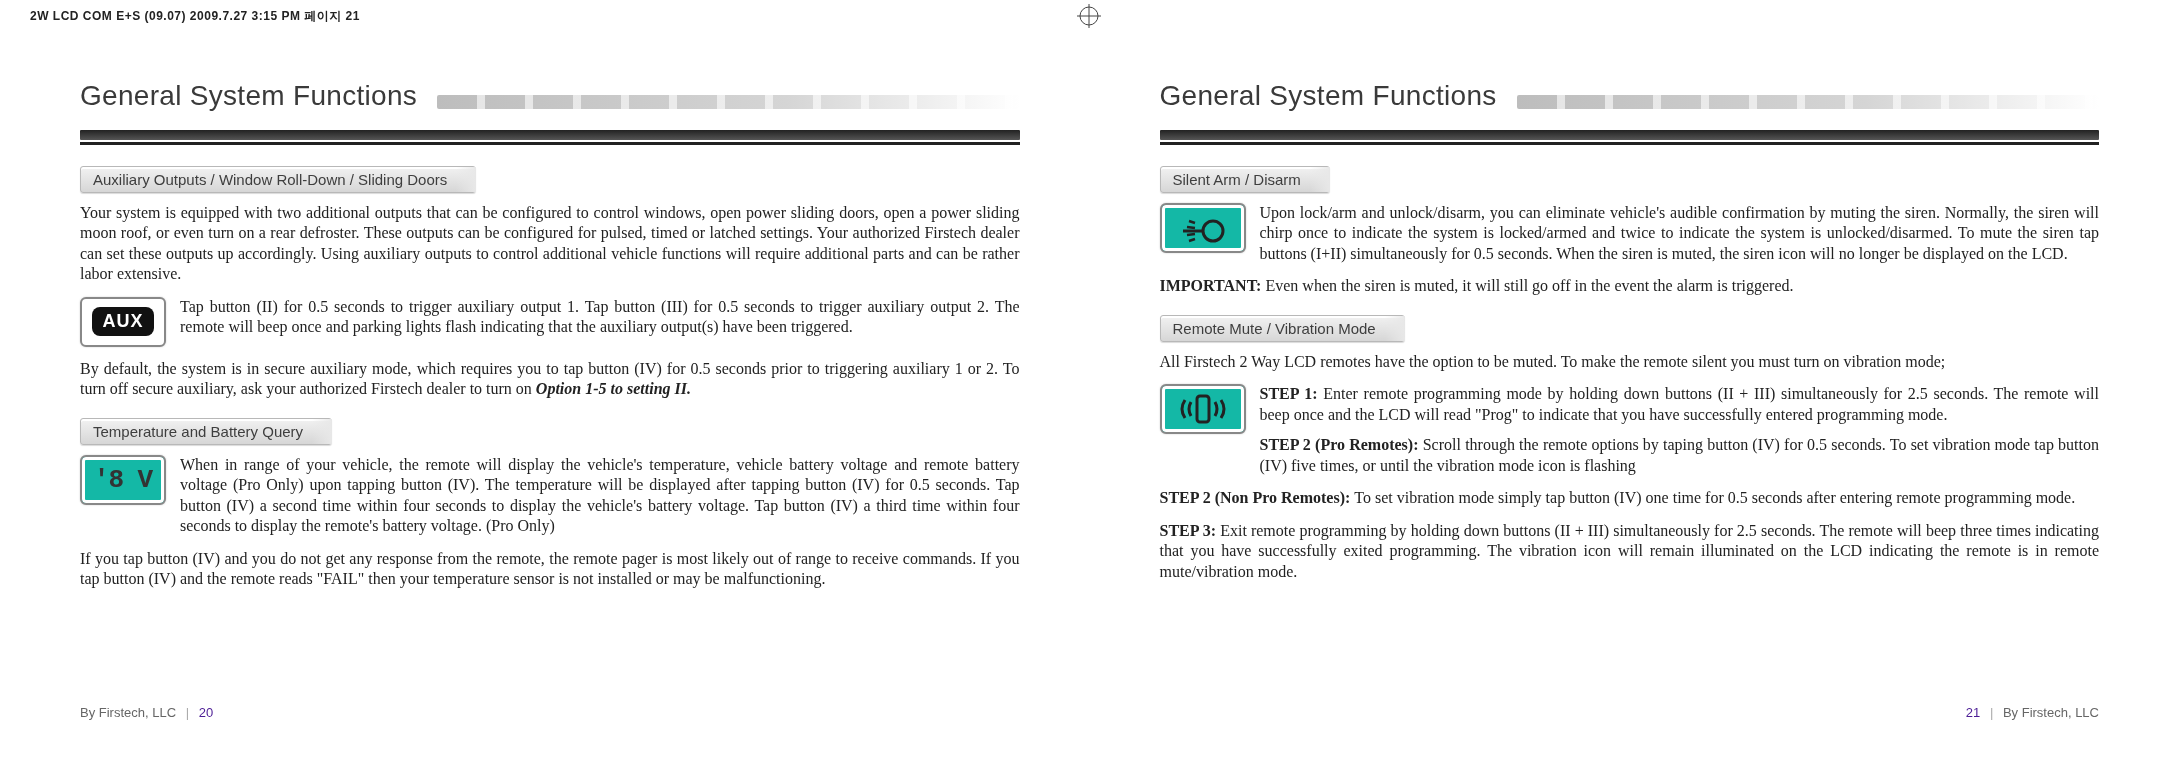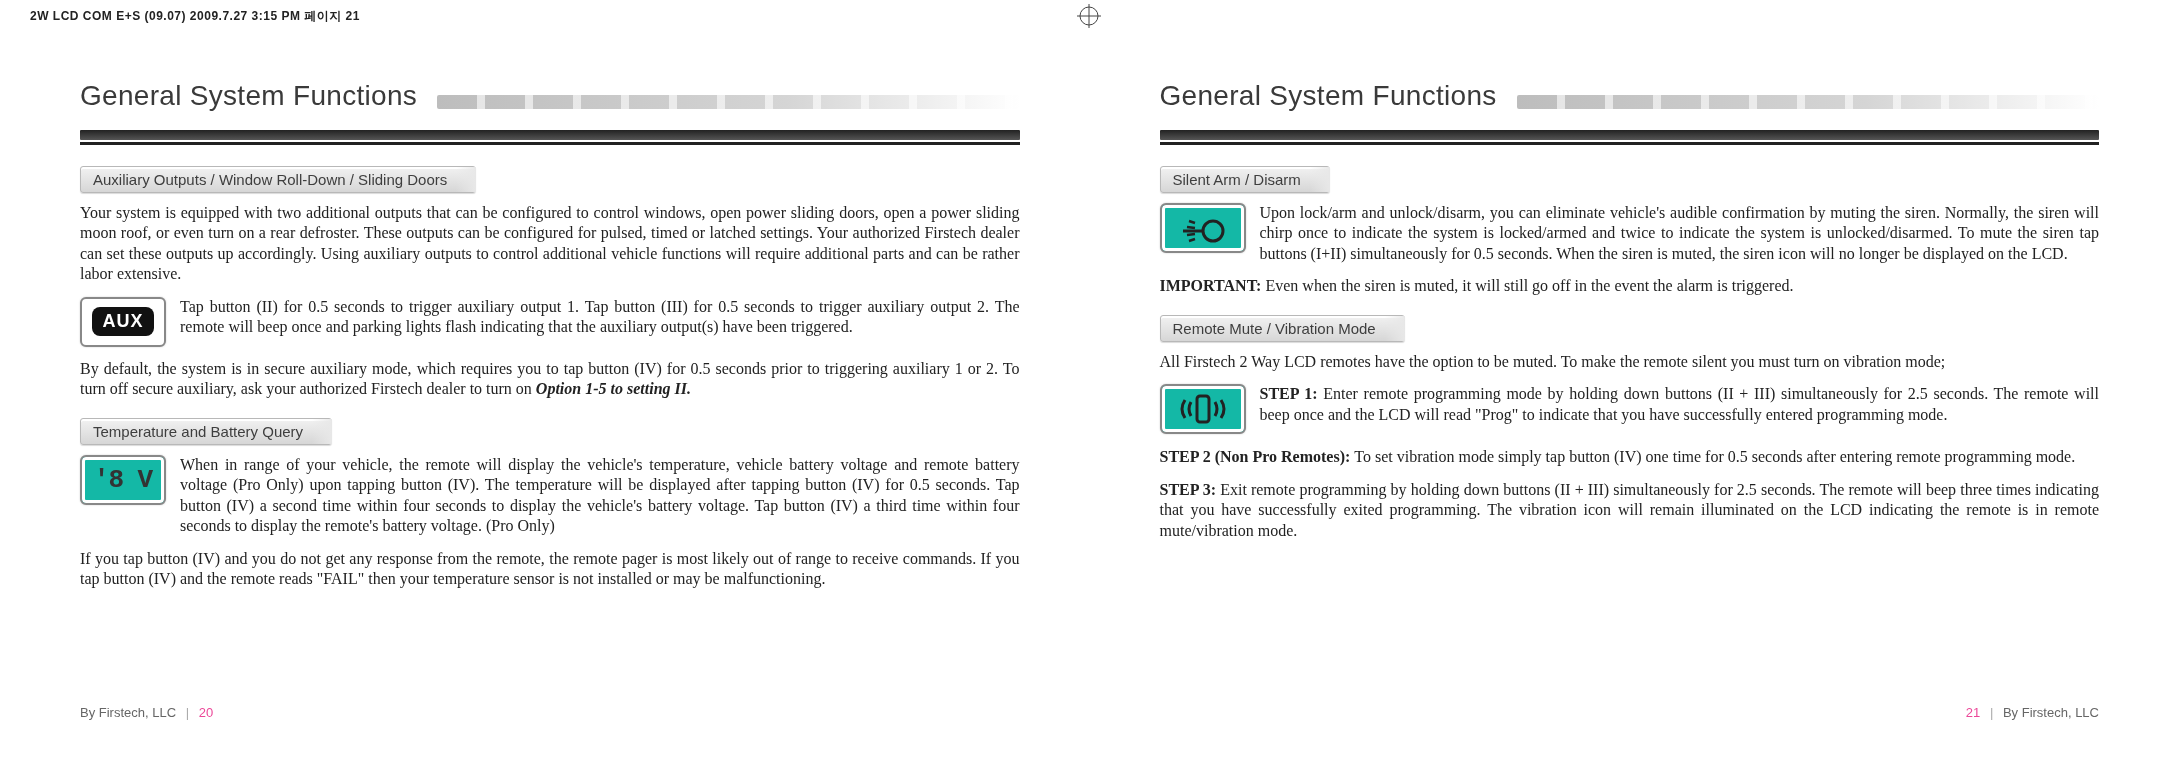--- a/index.html
+++ b/index.html
@@ -147,21 +147,21 @@
   .icon-svg { width: 56px; height: 38px; }
   .footer-left, .footer-right {
     position: absolute;
     bottom: 0px;
     font-family: Arial, sans-serif;
     font-size: 13px;
     color: #666;
   }
   .footer-left { left: 80px; }
   .footer-right { right: 80px; text-align:right; }
-  .pn { color:#ec4899; }
+  .pn { color:#4c1d95; }
   .sep { color:#aaa; margin:0 6px; }
   .step-lead { font-weight: bold; }
 </style>
 </head>
 <body>
 
 <div class="header-doc">2W LCD COM E+S (09.07)  2009.7.27 3:15 PM  페이지 21</div>
 
 <div class="center-mark">
   <svg viewBox="0 0 24 24">
@@ -247,20 +247,23 @@
           <path d="M16 12 Q12 19 16 26" fill="none" stroke="#222" stroke-width="3"></path>
           <path d="M40 12 Q44 19 40 26" fill="none" stroke="#222" stroke-width="3"></path>
           <path d="M10 10 Q4 19 10 28" fill="none" stroke="#222" stroke-width="3"></path>
           <path d="M46 10 Q52 19 46 28" fill="none" stroke="#222" stroke-width="3"></path>
         </svg>
       </div>
       <div style="flex:1">
         <p class="body-text" style="margin-bottom:10px">
           <span class="step-lead">STEP 1: </span><span>Enter remote programming mode by holding down buttons (II + III) simultaneously for 2.5 seconds. The remote will beep once and the LCD will read "Prog" to indicate that you have successfully entered programming mode.</span>
         </p>
+        <p class="body-text" style="margin-bottom:0">
+          <span class="step-lead">STEP 2 (Pro Remotes): </span><span>Scroll through the remote options by taping button (IV) for 0.5 seconds. To set vibration mode tap button (IV) five times, or until the vibration mode icon is flashing</span>
+        </p>
       </div>
     </div>
 
     <p class="body-text">
       <span class="step-lead">STEP 2 (Non Pro Remotes): </span><span>To set vibration mode simply tap button (IV) one time for 0.5 seconds after entering remote programming mode.</span>
     </p>
 
     <p class="body-text">
       <span class="step-lead">STEP 3: </span><span>Exit remote programming by holding down buttons (II + III) simultaneously for 2.5 seconds. The remote will beep three times indicating that you have successfully exited programming. The vibration icon will remain illuminated on the LCD indicating the remote is in remote mute/vibration mode.</span>
     </p>

